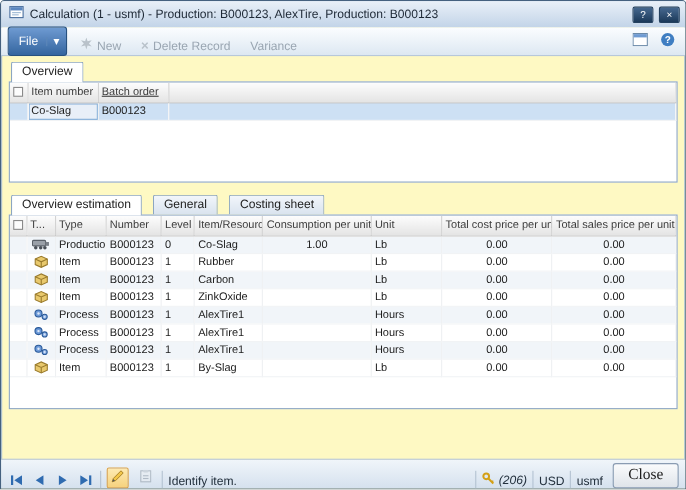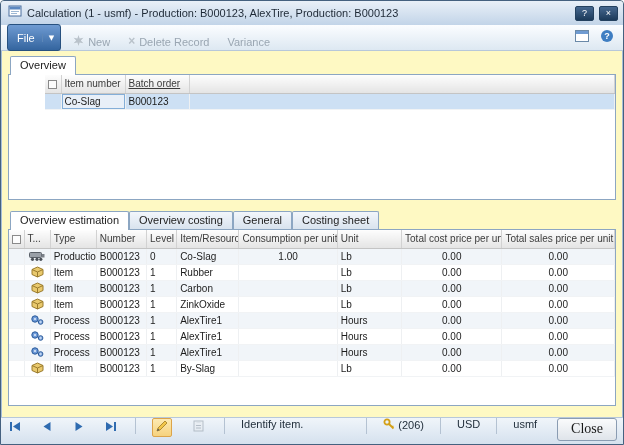--- a/index.html
+++ b/index.html
@@ -21,25 +21,25 @@
               background:linear-gradient(#6f9bd2,#34659f); color:#fff; font-size:11px; padding:0 0 0 9px; }
   .file-caret { border-left:1px solid #5d87b8; margin-left:7px; padding:0 6px; font-size:7px;
                 font-family:"DejaVu Sans",sans-serif; }
   .tool-btn { display:flex; align-items:flex-end; gap:4px; height:20px; padding:0 6px; border:none;
               background:none; font-size:11px; color:#9aa6b2; }
   .toolbar-right { margin-left:auto; display:flex; align-items:center; gap:5px; }
   .icon-btn { width:20px; height:18px; border:none; background:none; display:flex; align-items:center; justify-content:center; }
   
   .form-body { flex:1 1 auto; padding:5px 7px 4px; display:flex; flex-direction:column; overflow:hidden; }
   .tabstrip { display:flex; padding-left:2px; position:relative; z-index:2; }
-  .tab { font-size:11px; color:#222; padding:2px 9px 3px; margin-right:0; border:1px solid #8ca6c2;
+  .tab { font-size:11px; color:#222; padding:2px 9px 3px; margin-right:10px; border:1px solid #8ca6c2;
          border-bottom:none; border-radius:2px 2px 0 0; background:linear-gradient(#f2f6fb,#d9e3ee); }
   .tab.active { background:#fff; padding-bottom:4px; margin-bottom:-1px; }
   .panel-box { background:#fff; border:1px solid #8ca6c2; overflow:hidden; }
-  .top-panel .panel-box { height:126px;padding-left:36px; }
+  .top-panel .panel-box { height:92px; }
   .bottom-panel .panel-box { height:177px; }
   .panel-spacer { flex:0 0 11px; }
   
   table.grid { width:100%; border-collapse:collapse; table-layout:fixed; font-size:10px; }
   table.grid th { height:18px; font-weight:normal; text-align:left; color:#3c3c3c; padding:2px 3px;
                   background:linear-gradient(#fdfdfd,#e4e4e4); border-right:1px solid #d2d2d2;
                   border-bottom:1px solid #c4c4c4; white-space:nowrap; overflow:hidden; }
   table.grid td { height:16px; padding:1px 3px; border-right:1px solid #eef0f2; border-bottom:1px solid #f1f3f5;
                   white-space:nowrap; overflow:hidden; color:#1c1c1c; }
   .hdr-check { display:inline-block; width:9px; height:9px; border:1px solid #8a8a8a; background:#fcfcfc; vertical-align:middle; }
@@ -49,29 +49,29 @@
   .ov .selrow td.cell-item-number { background:#e8eff8; box-shadow: inset 0 0 0 1px #84aed8; }
   
   .est .h-sel{width:15px}.est .h-icon{width:26px}.est .h-type{width:46px}.est .h-number{width:50px}
   .est .h-level{width:30px}.est .h-item{width:62px}.est .h-consumption{width:98px;text-align:right}
   .est .h-unit{width:64px}.est .h-cost{width:100px;text-align:right}.est .h-sales{width:112px;text-align:right}
   .est tbody tr:nth-child(odd) td { background:#f1f5f9; }
   .c-consumption,.c-total_cost,.c-total_sales { text-align:center; }
   .c-icon { text-align:center; padding:0 1px; }
   .c-icon svg { vertical-align:middle; }
   
-  .statusbar { flex:0 0 27px; display:flex; align-items:flex-start; gap:16px; padding:0 6px;
+  .statusbar { flex:0 0 27px; display:flex; align-items:flex-end; gap:5px; padding:0 6px;
                background:linear-gradient(#f0f5fa,#d5e1ee); border-top:1px solid #b7c8da; font-size:11px; color:#23303d; }
   .sb-sep { width:1px; height:16px; background:#b4c2d2; }
   .nav-btn { border:none; background:none; width:16px; height:16px; display:flex; align-items:center; justify-content:center; padding:0; }
   .pencil-btn { width:20px; height:19px; border:1px solid #dca44a; border-radius:2px;
                 background:linear-gradient(#fdeab2,#f6d27e); display:flex; align-items:center; justify-content:center; }
   .doc-btn { width:20px; height:19px; border:none; background:none; display:flex; align-items:center; justify-content:center; opacity:.55; }
   .sb-spacer { flex:1; }
-  .sb-group { display:flex; align-items:center; gap:3px; }
+  .sb-group { display:flex; align-items:center; gap:3px;font-style:italic; }
   .close-btn { margin-left:4px; padding:2px 13px 3px; font-size:14px; color:#1a1a1a;
                border:1px solid #8a9cb2; border-radius:3px; background:linear-gradient(#fafbfc,#dfe4ea);font-family:Liberation Serif, serif; }
 </style>
 </head>
 <body>
 
 <div class="window">
 
   <div class="titlebar">
     <span>
@@ -147,21 +147,20 @@
           </tbody>
         </table>
       </div>
     </div>
 
     <div class="panel-spacer"></div>
 
     <div class="bottom-panel">
       <div class="tabstrip">
         <div class="tab active">Overview estimation</div>
-        <div class="tab">Overview costing</div>
         <div class="tab">General</div>
         <div class="tab">Costing sheet</div>
       </div>
       <div class="panel-box">
         <table class="grid est">
           <thead>
             <tr>
               <th class="h-sel"><span class="hdr-check"></span></th>
               <th class="h-icon">T...</th>
               <th class="h-type">Type</th>

